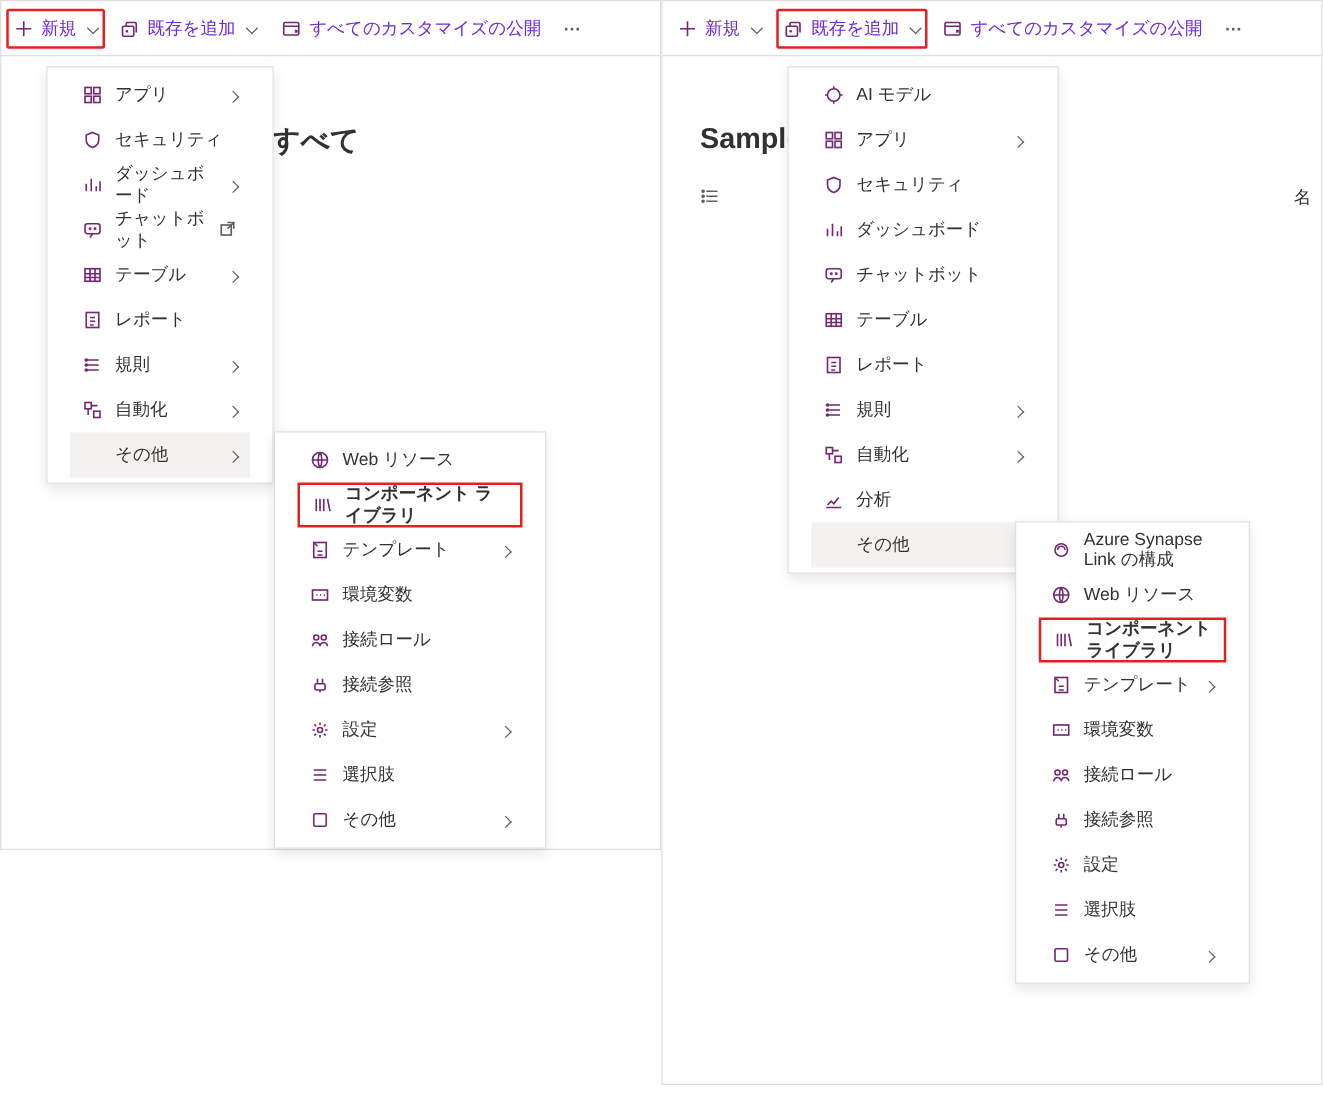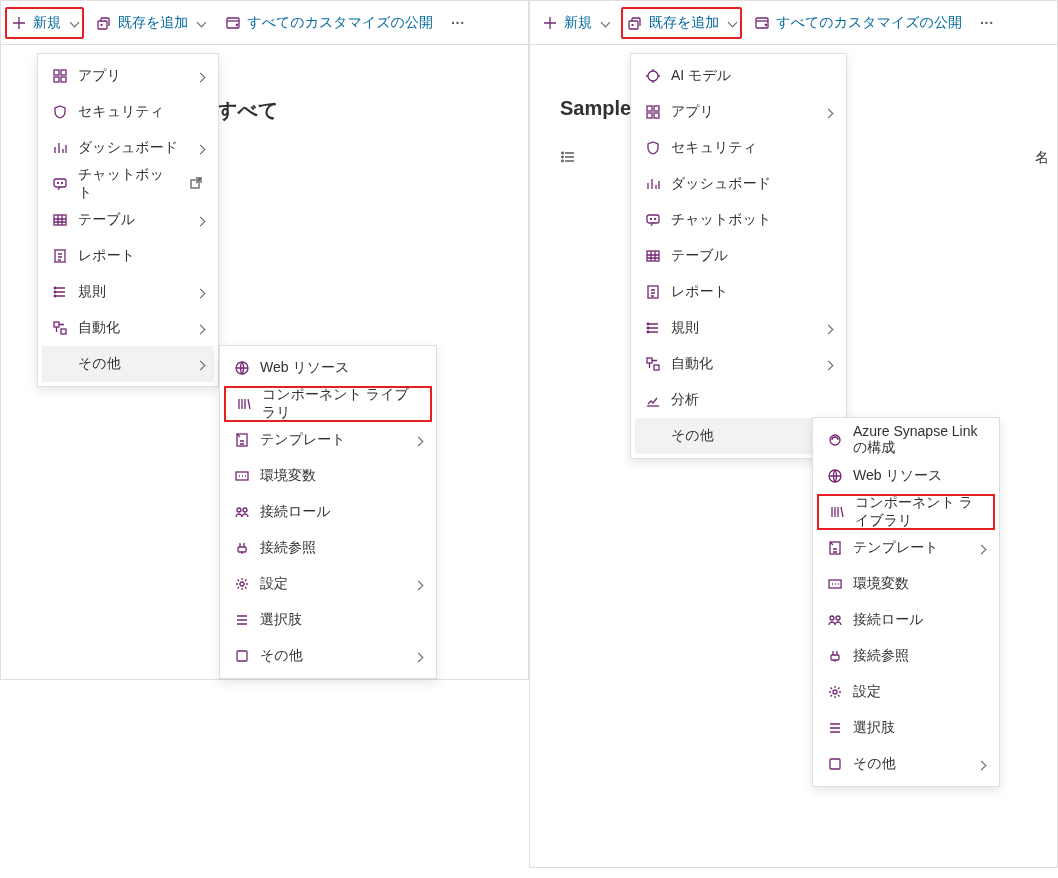--- a/index.html
+++ b/index.html
@@ -28,21 +28,21 @@
     padding: 0 4px;
     border-bottom: 1px solid #e1dfdd;
     gap: 4px;
   }
   .tool-btn {
     display: inline-flex;
     align-items: center;
     height: 32px;
     padding: 0 8px;
     gap: 6px;
-    color: #0369a1;
+    color: #6d28d9;
     cursor: pointer;
     white-space: nowrap;
   }
   .tool-btn .ico { color: #742774; }
   .highlight-box {
     border: 2px solid #e62020;
     border-radius: 2px;
     padding: 0 4px;
     height: 32px;
   }
@@ -60,30 +60,30 @@
     border-right: 1px solid #605e5c;
     border-bottom: 1px solid #605e5c;
     transform: rotate(45deg);
     margin-left: 4px;
     position: relative; top: -2px;
   }
   .more-dots { font-weight: bold; color: #605e5c; padding: 0 6px; }
   .bg-text {
     position: absolute;
     color: #323130;
-    font-size: 20px;
+    font-size: 23px;
     font-weight: 600;
   }
   .menu {
     position: absolute;
     background: #fff;
     border: 1px solid #e1dfdd;
     box-shadow: 0 4px 10px rgba(0,0,0,0.1);
     min-width: 180px;
-    padding: 4px 4px;
+    padding: 4px 18px;
   }
   .menu-item {
     display: flex;
     align-items: center;
     height: 36px;
     padding: 0 10px;
     gap: 10px;
     cursor: pointer;
     color: #323130;
   }
@@ -101,20 +101,21 @@
   }
   .menu-item .open-ext {
     margin-left: auto;
     color: #605e5c;
     font-size: 11px;
   }
   .menu-item.hovered { background: #f3f2f1; }
   .highlight-item {
     border: 2px solid #e62020;
     height: 36px;
+    font-weight: bold;
   }
   .tabstrip {
     position: absolute;
     left: 30px;
     top: 148px;
     display: flex;
     align-items: center;
     gap: 12px;
     color: #605e5c;
     font-size: 14px;

